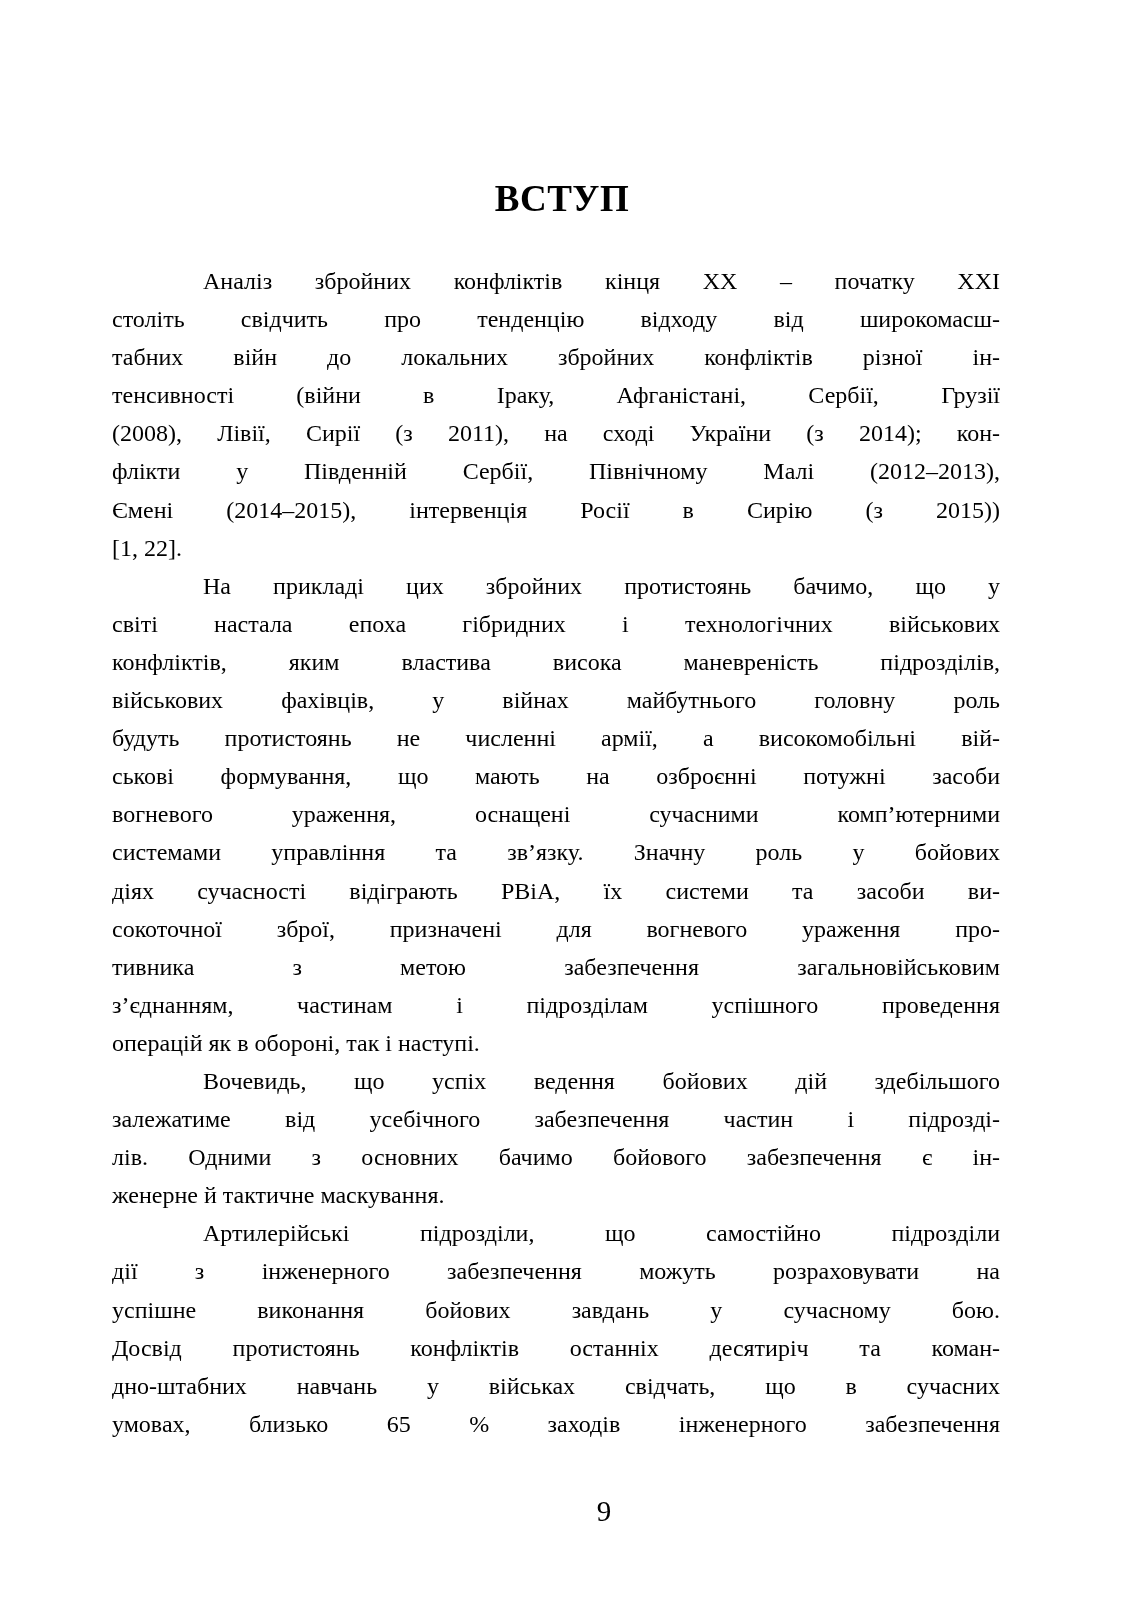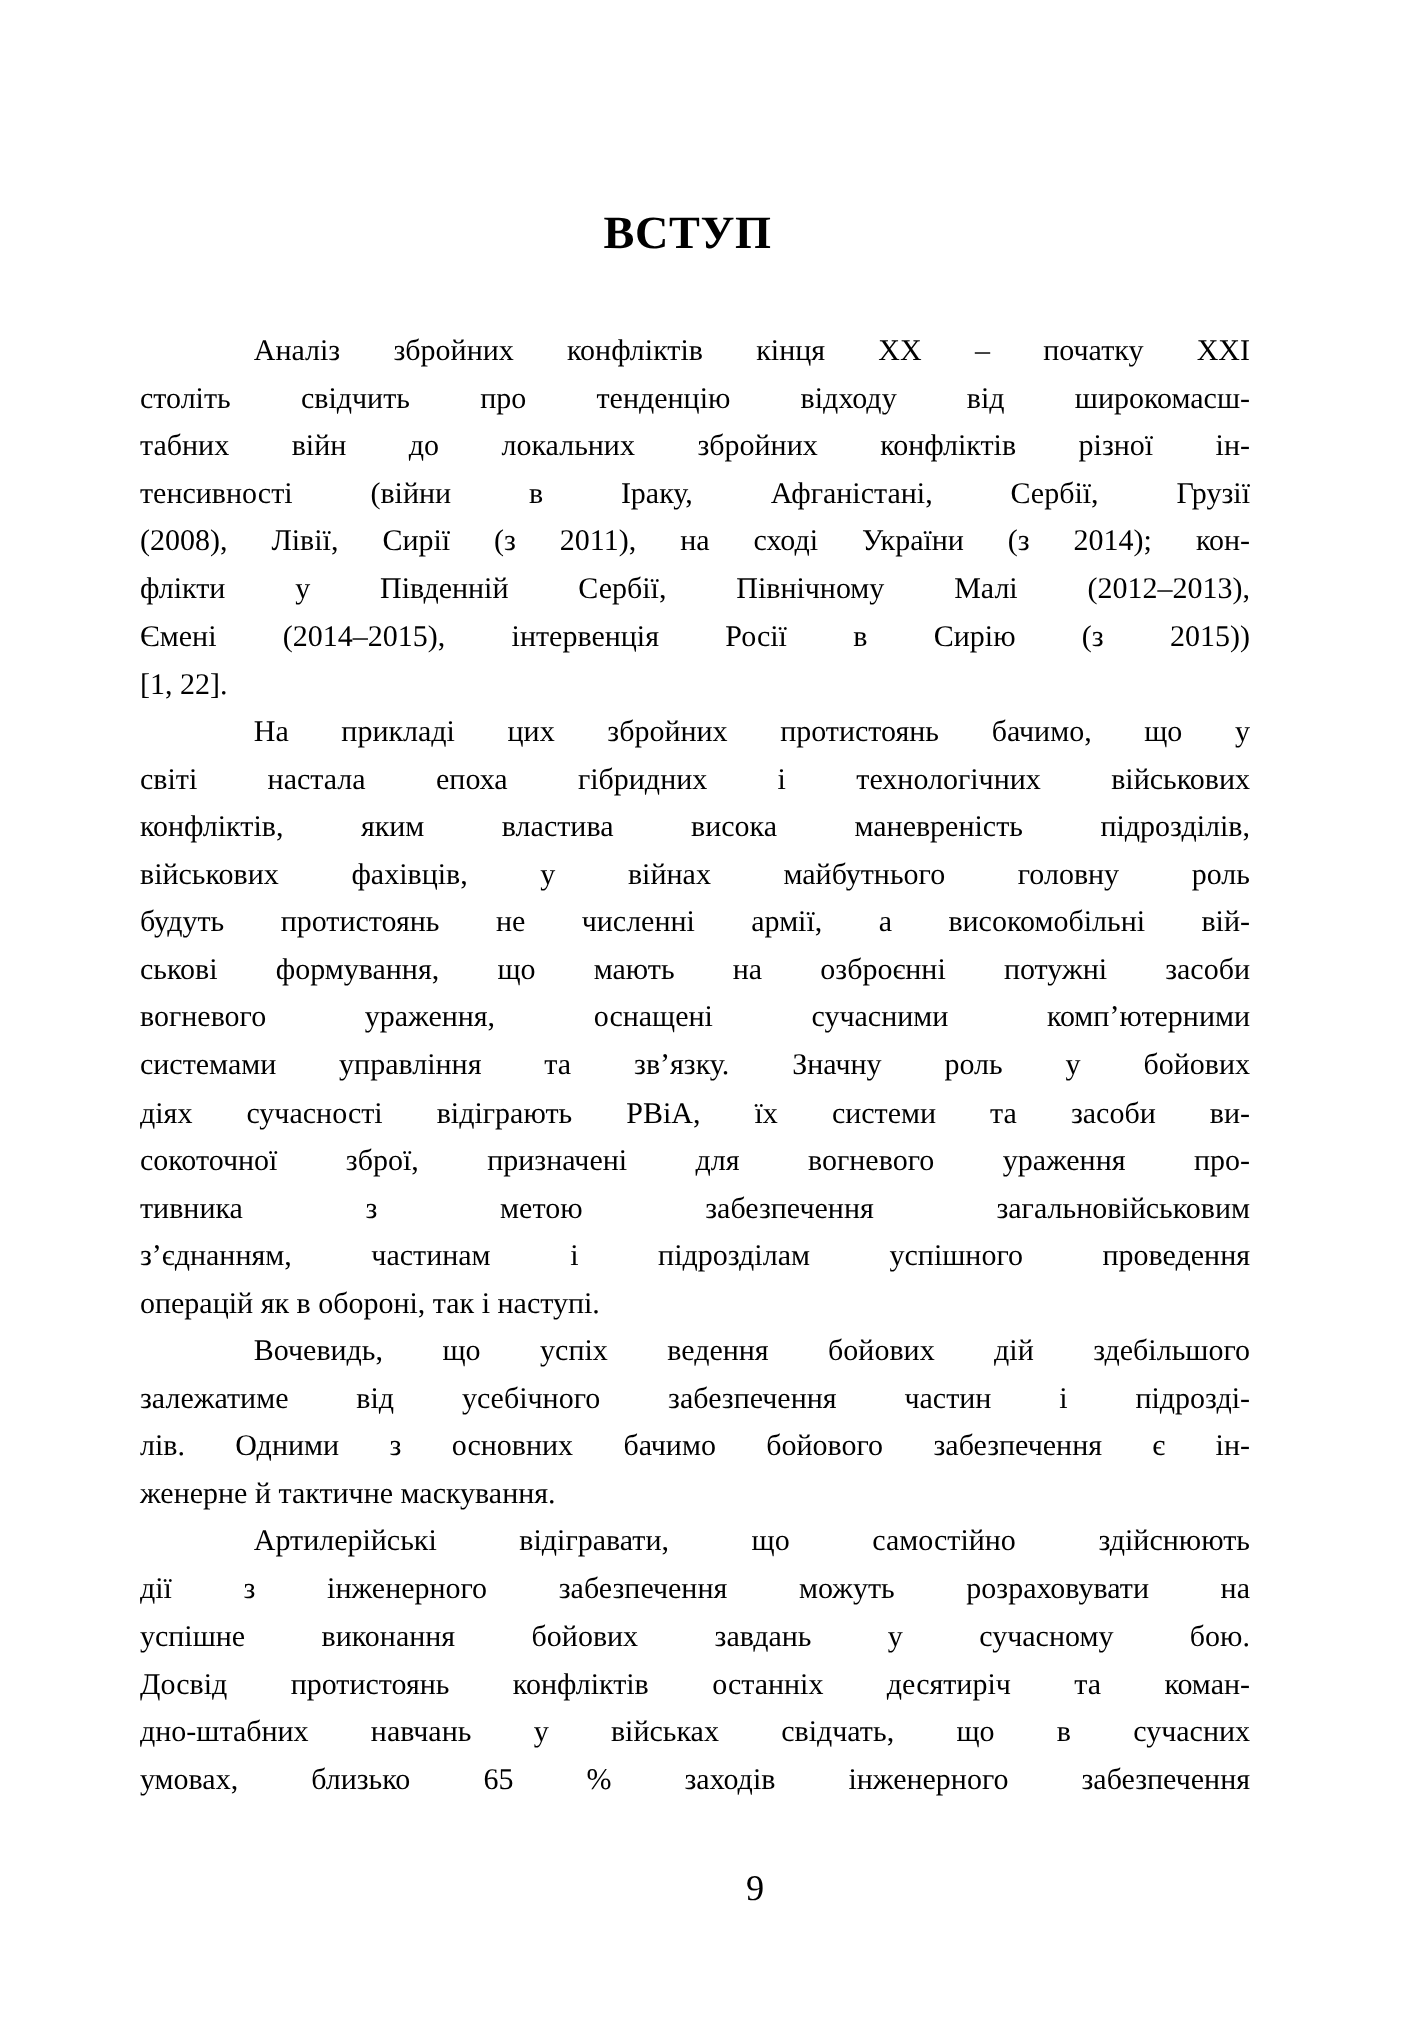--- a/index.html
+++ b/index.html
@@ -14,21 +14,21 @@
     background: #ffffff;
     color: #000000;
     font-family: "Liberation Serif", "DejaVu Serif", serif;
     overflow: hidden;
   }
   .title {
     position: absolute;
     top: 167px;
     left: 106px;
     width: 888px;
-    margin: 0;
+    margin: 12px;
     text-align: center;
     font-size: 37px;
     font-weight: bold;
     line-height: 40px;
     letter-spacing: 0.5px;
   }
   .body-text {
     position: absolute;
     top: 262px;
     left: 112px;
@@ -84,21 +84,21 @@
       <div class="line">системами управління та зв’язку. Значну роль у бойових</div>
       <div class="line">діях сучасності відіграють РВіА, їх системи та засоби ви-</div>
       <div class="line">сокоточної зброї, призначені для вогневого ураження про-</div>
       <div class="line">тивника з метою забезпечення загальновійськовим</div>
       <div class="line">з’єднанням, частинам і підрозділам успішного проведення</div>
       <div class="line left">операцій як в обороні, так і наступі.</div>
       <div class="line indent">Вочевидь, що успіх ведення бойових дій здебільшого</div>
       <div class="line">залежатиме від усебічного забезпечення частин і підрозді-</div>
       <div class="line">лів. Одними з основних бачимо бойового забезпечення є ін-</div>
       <div class="line left">женерне й тактичне маскування.</div>
-      <div class="line indent">Артилерійські відігравати, що самостійно здійснюють</div>
+      <div class="line indent">Артилерійські підрозділи, що самостійно підрозділи</div>
       <div class="line">дії з інженерного забезпечення можуть розраховувати на</div>
       <div class="line">успішне виконання бойових завдань у сучасному бою.</div>
       <div class="line">Досвід протистоянь конфліктів останніх десятиріч та коман-</div>
       <div class="line">дно-штабних навчань у військах свідчать, що в сучасних</div>
       <div class="line">умовах, близько 65 % заходів інженерного забезпечення</div>
     </div>
 
   <div class="page-number">9</div>
 </div>
 

